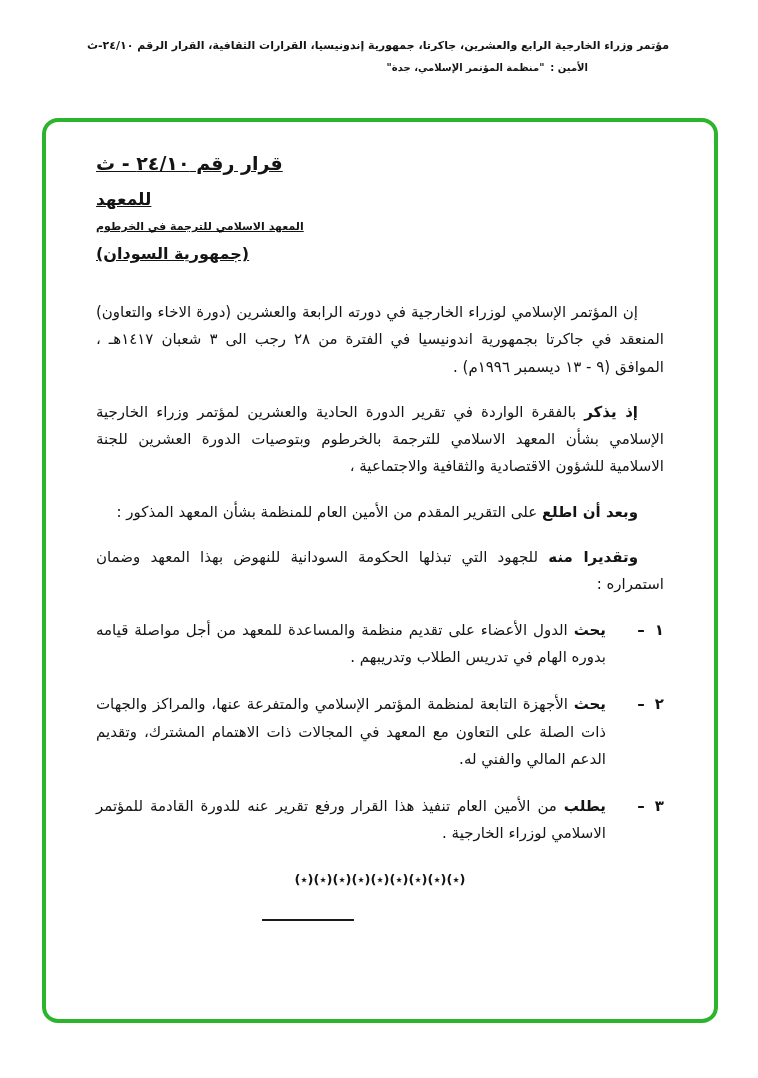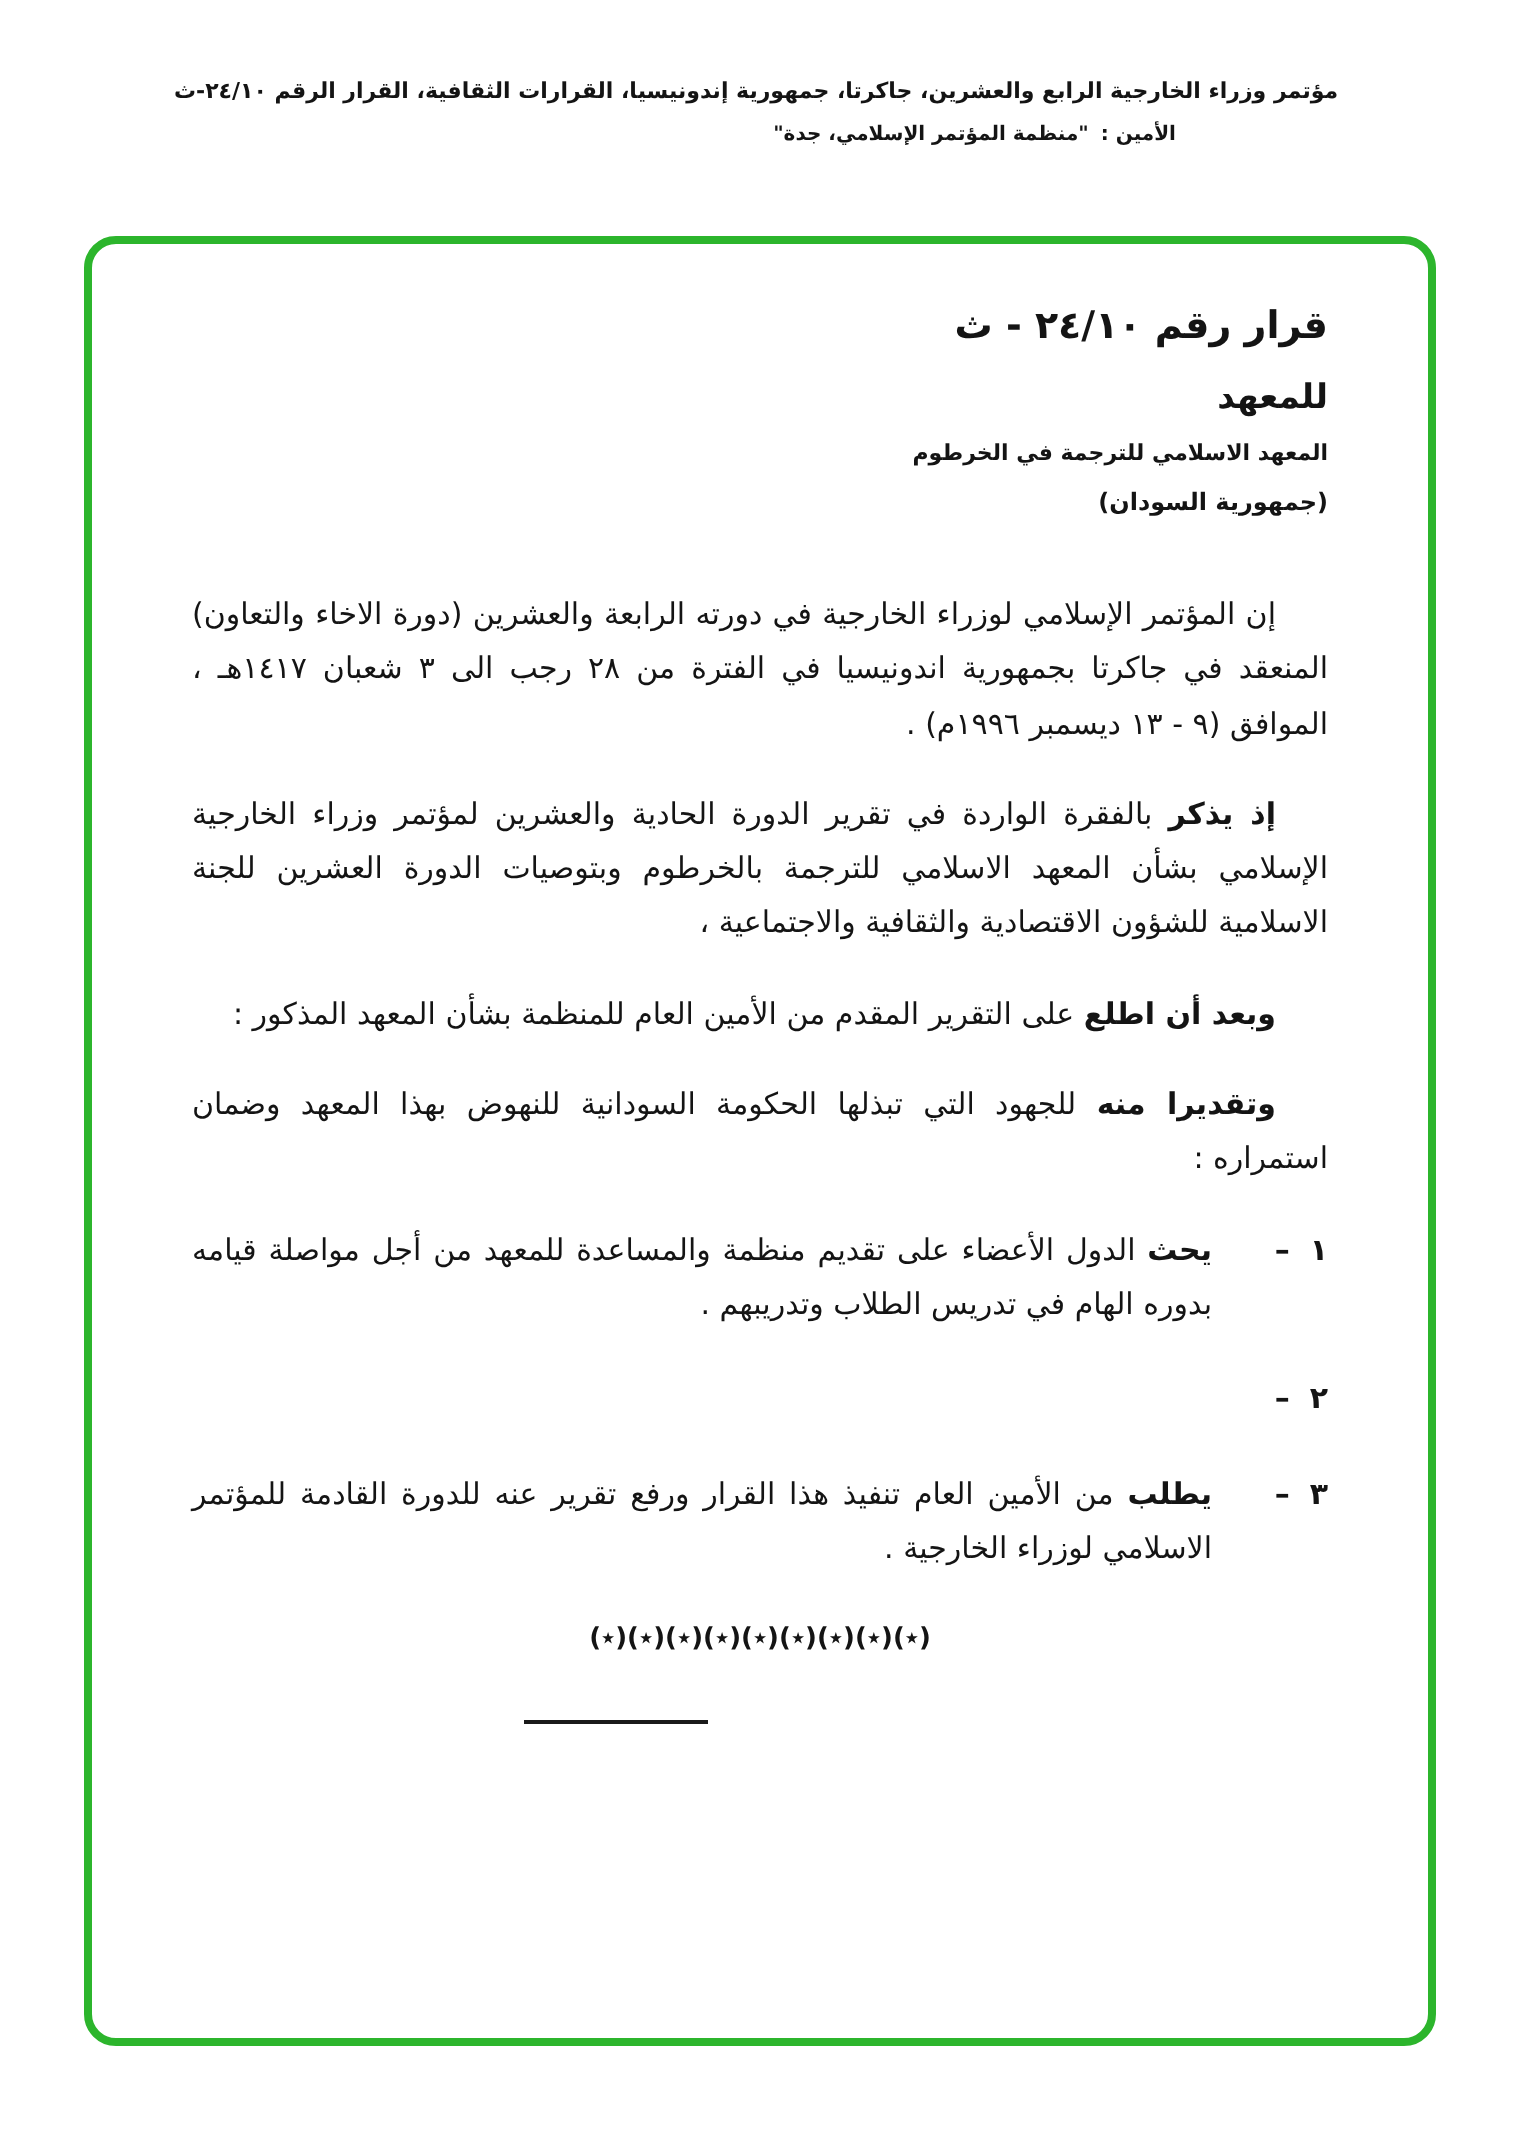--- a/index.html
+++ b/index.html
@@ -34,26 +34,26 @@
     left: 42px;
     width: 676px;
     height: 905px;
     border: 4px solid #2cb52c;
     border-radius: 16px;
     padding: 30px 50px 0 50px;
     direction: rtl;
     background: #ffffff;
   }
 
-  .title-block { text-align: right; }
+  .title-block { text-align: left; text-decoration: underline; }
   .title-line { font-weight: 700; }
   .t1 { font-size: 19px; margin-bottom: 15px; letter-spacing: 0.5px; }
   .t2 { font-size: 17px; margin-bottom: 11px; letter-spacing: 2px; }
   .t3 { font-size: 11px; margin-bottom: 11px; }
-  .t4 { font-size: 12px; }
+  .t4 { font-size: 16px; }
 
   .body-text {
     margin-top: 36px;
     font-size: 15px;
     line-height: 1.82;
   }
   p.para {
     text-align: justify;
     text-indent: 26px;
     margin-bottom: 18px;
@@ -125,20 +125,21 @@
           <span>–</span>
         </div>
         <div class="item-text"><span class="lead">يحث</span><span> الدول الأعضاء على تقديم منظمة والمساعدة للمعهد من أجل مواصلة قيامه بدوره الهام في تدريس الطلاب وتدريبهم .</span></div>
       </div>
 
       <div class="list-item">
         <div class="marker">
           <span>٢</span>
           <span>–</span>
         </div>
+        <div class="item-text"><span class="lead">يحث</span><span> الأجهزة التابعة لمنظمة المؤتمر الإسلامي والمتفرعة عنها،  والمراكز والجهات ذات الصلة على التعاون مع المعهد في المجالات ذات الاهتمام المشترك، وتقديم الدعم المالي والفني له.</span></div>
       </div>
 
       <div class="list-item">
         <div class="marker">
           <span>٣</span>
           <span>–</span>
         </div>
         <div class="item-text"><span class="lead">يطلب</span><span> من الأمين  العام تنفيذ هذا القرار ورفع تقرير عنه للدورة القادمة للمؤتمر الاسلامي لوزراء الخارجية .</span></div>
       </div>
 

